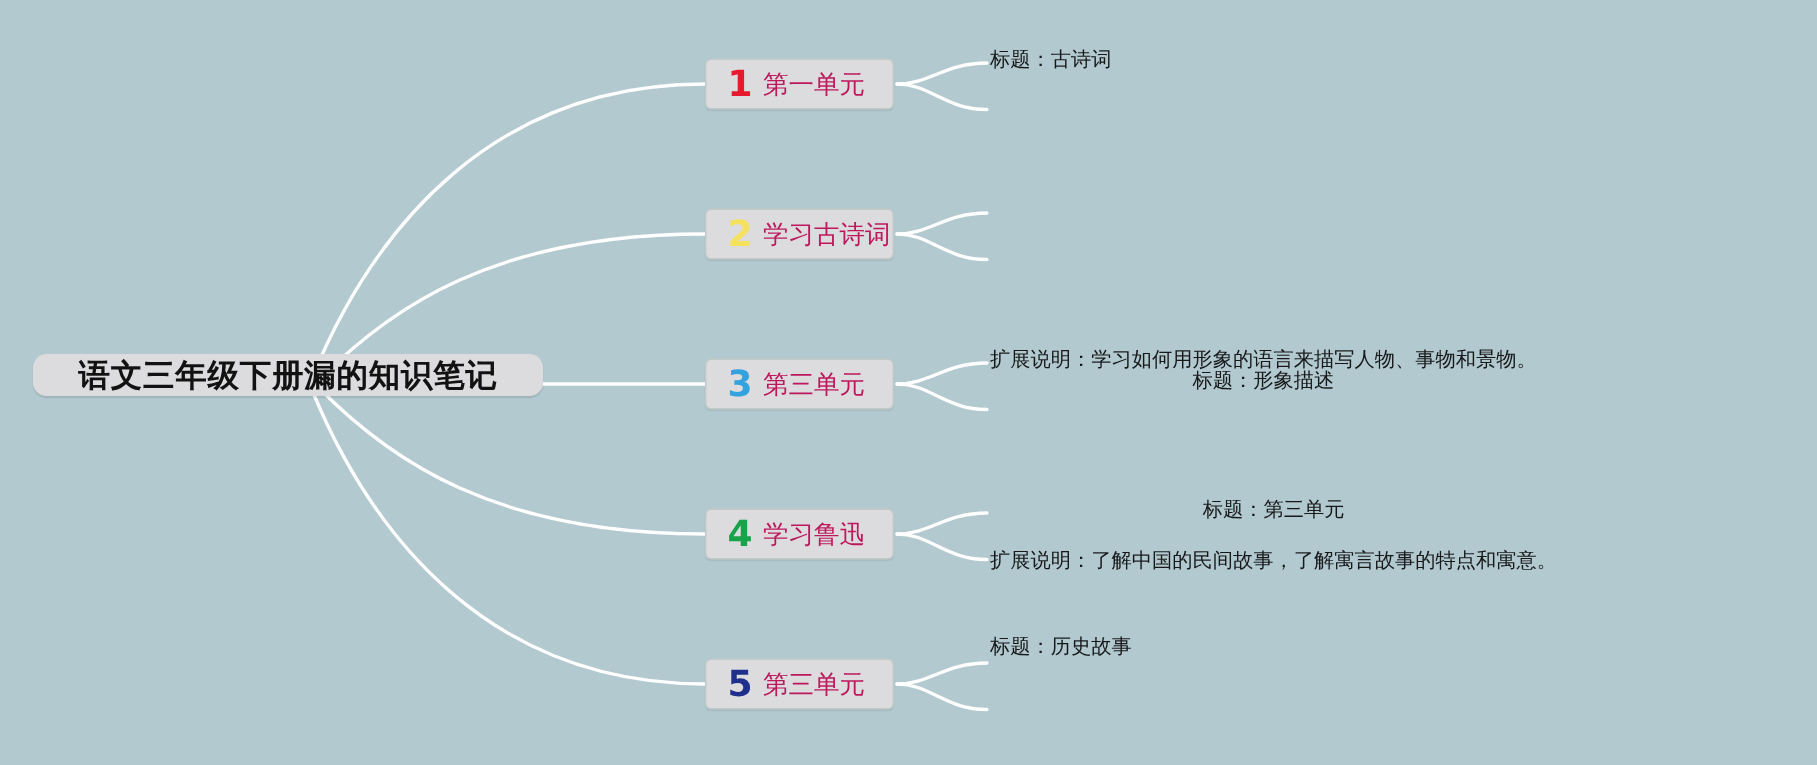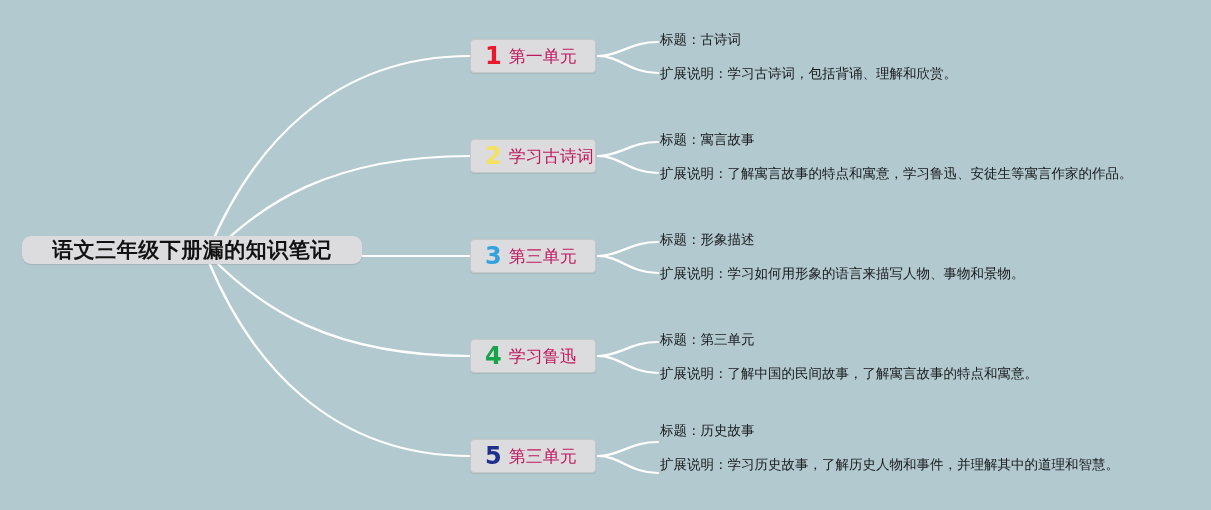--- a/index.html
+++ b/index.html
@@ -78,20 +78,21 @@
   
   .detail-block {
     position: absolute;
     left: 660px;
   }
   .detail-line {
     font-size: 13.5px;
     color: #16181a;
     white-space: nowrap;
     line-height: 1;
+    text-align: center;
   }
   .detail-title { margin-bottom: 20px; }
 </style>
 </head>
 <body style="background: rgb(178, 201, 207);">
 
 <div id="mindmap">
 
   <svg id="connectors" viewBox="0 0 1211 510" xmlns="http://www.w3.org/2000/svg">
     <g fill="none" stroke="#ffffff" stroke-width="2.2" stroke-linecap="round">
@@ -122,52 +123,46 @@
   <div class="root-node">
     <span class="root-label">语文三年级下册漏的知识笔记</span>
   </div>
 
   <div class="unit-node" style="top:39px">
     <span class="unit-num" style="color: rgb(232, 25, 44);">1</span>
     <span class="unit-text">第一单元</span>
   </div>
   <div class="detail-block" style="top:33px">
     <div class="detail-line detail-title">标题：古诗词</div>
-    <div class="detail-line detail-desc">扩展说明：学习古诗词，包括背诵、理解和欣赏。</div>
   </div>
 
   <div class="unit-node" style="top:139px">
     <span class="unit-num" style="color: rgb(245, 225, 92);">2</span>
     <span class="unit-text">学习古诗词</span>
-  </div>
-  <div class="detail-block" style="top:133px">
-    <div class="detail-line detail-title">标题：寓言故事</div>
-    <div class="detail-line detail-desc">扩展说明：了解寓言故事的特点和寓意，学习鲁迅、安徒生等寓言作家的作品。</div>
   </div>
 
   <div class="unit-node" style="top:239px">
     <span class="unit-num" style="color: rgb(51, 163, 224);">3</span>
     <span class="unit-text">第三单元</span>
   </div>
   <div class="detail-block" style="top:233px">
+    <div class="detail-line detail-desc">扩展说明：学习如何用形象的语言来描写人物、事物和景物。</div>
     <div class="detail-line detail-title">标题：形象描述</div>
-    <div class="detail-line detail-desc">扩展说明：学习如何用形象的语言来描写人物、事物和景物。</div>
   </div>
 
   <div class="unit-node" style="top:339px">
     <span class="unit-num" style="color: rgb(24, 162, 73);">4</span>
     <span class="unit-text">学习鲁迅</span>
   </div>
   <div class="detail-block" style="top:333px">
     <div class="detail-line detail-title">标题：第三单元</div>
     <div class="detail-line detail-desc">扩展说明：了解中国的民间故事，了解寓言故事的特点和寓意。</div>
   </div>
 
   <div class="unit-node" style="top:439px">
     <span class="unit-num" style="color: rgb(30, 47, 140);">5</span>
     <span class="unit-text">第三单元</span>
   </div>
   <div class="detail-block" style="top:424px">
     <div class="detail-line detail-title">标题：历史故事</div>
-    <div class="detail-line detail-desc">扩展说明：学习历史故事，了解历史人物和事件，并理解其中的道理和智慧。</div>
   </div>
 
 </div>
 
 </body></html>

